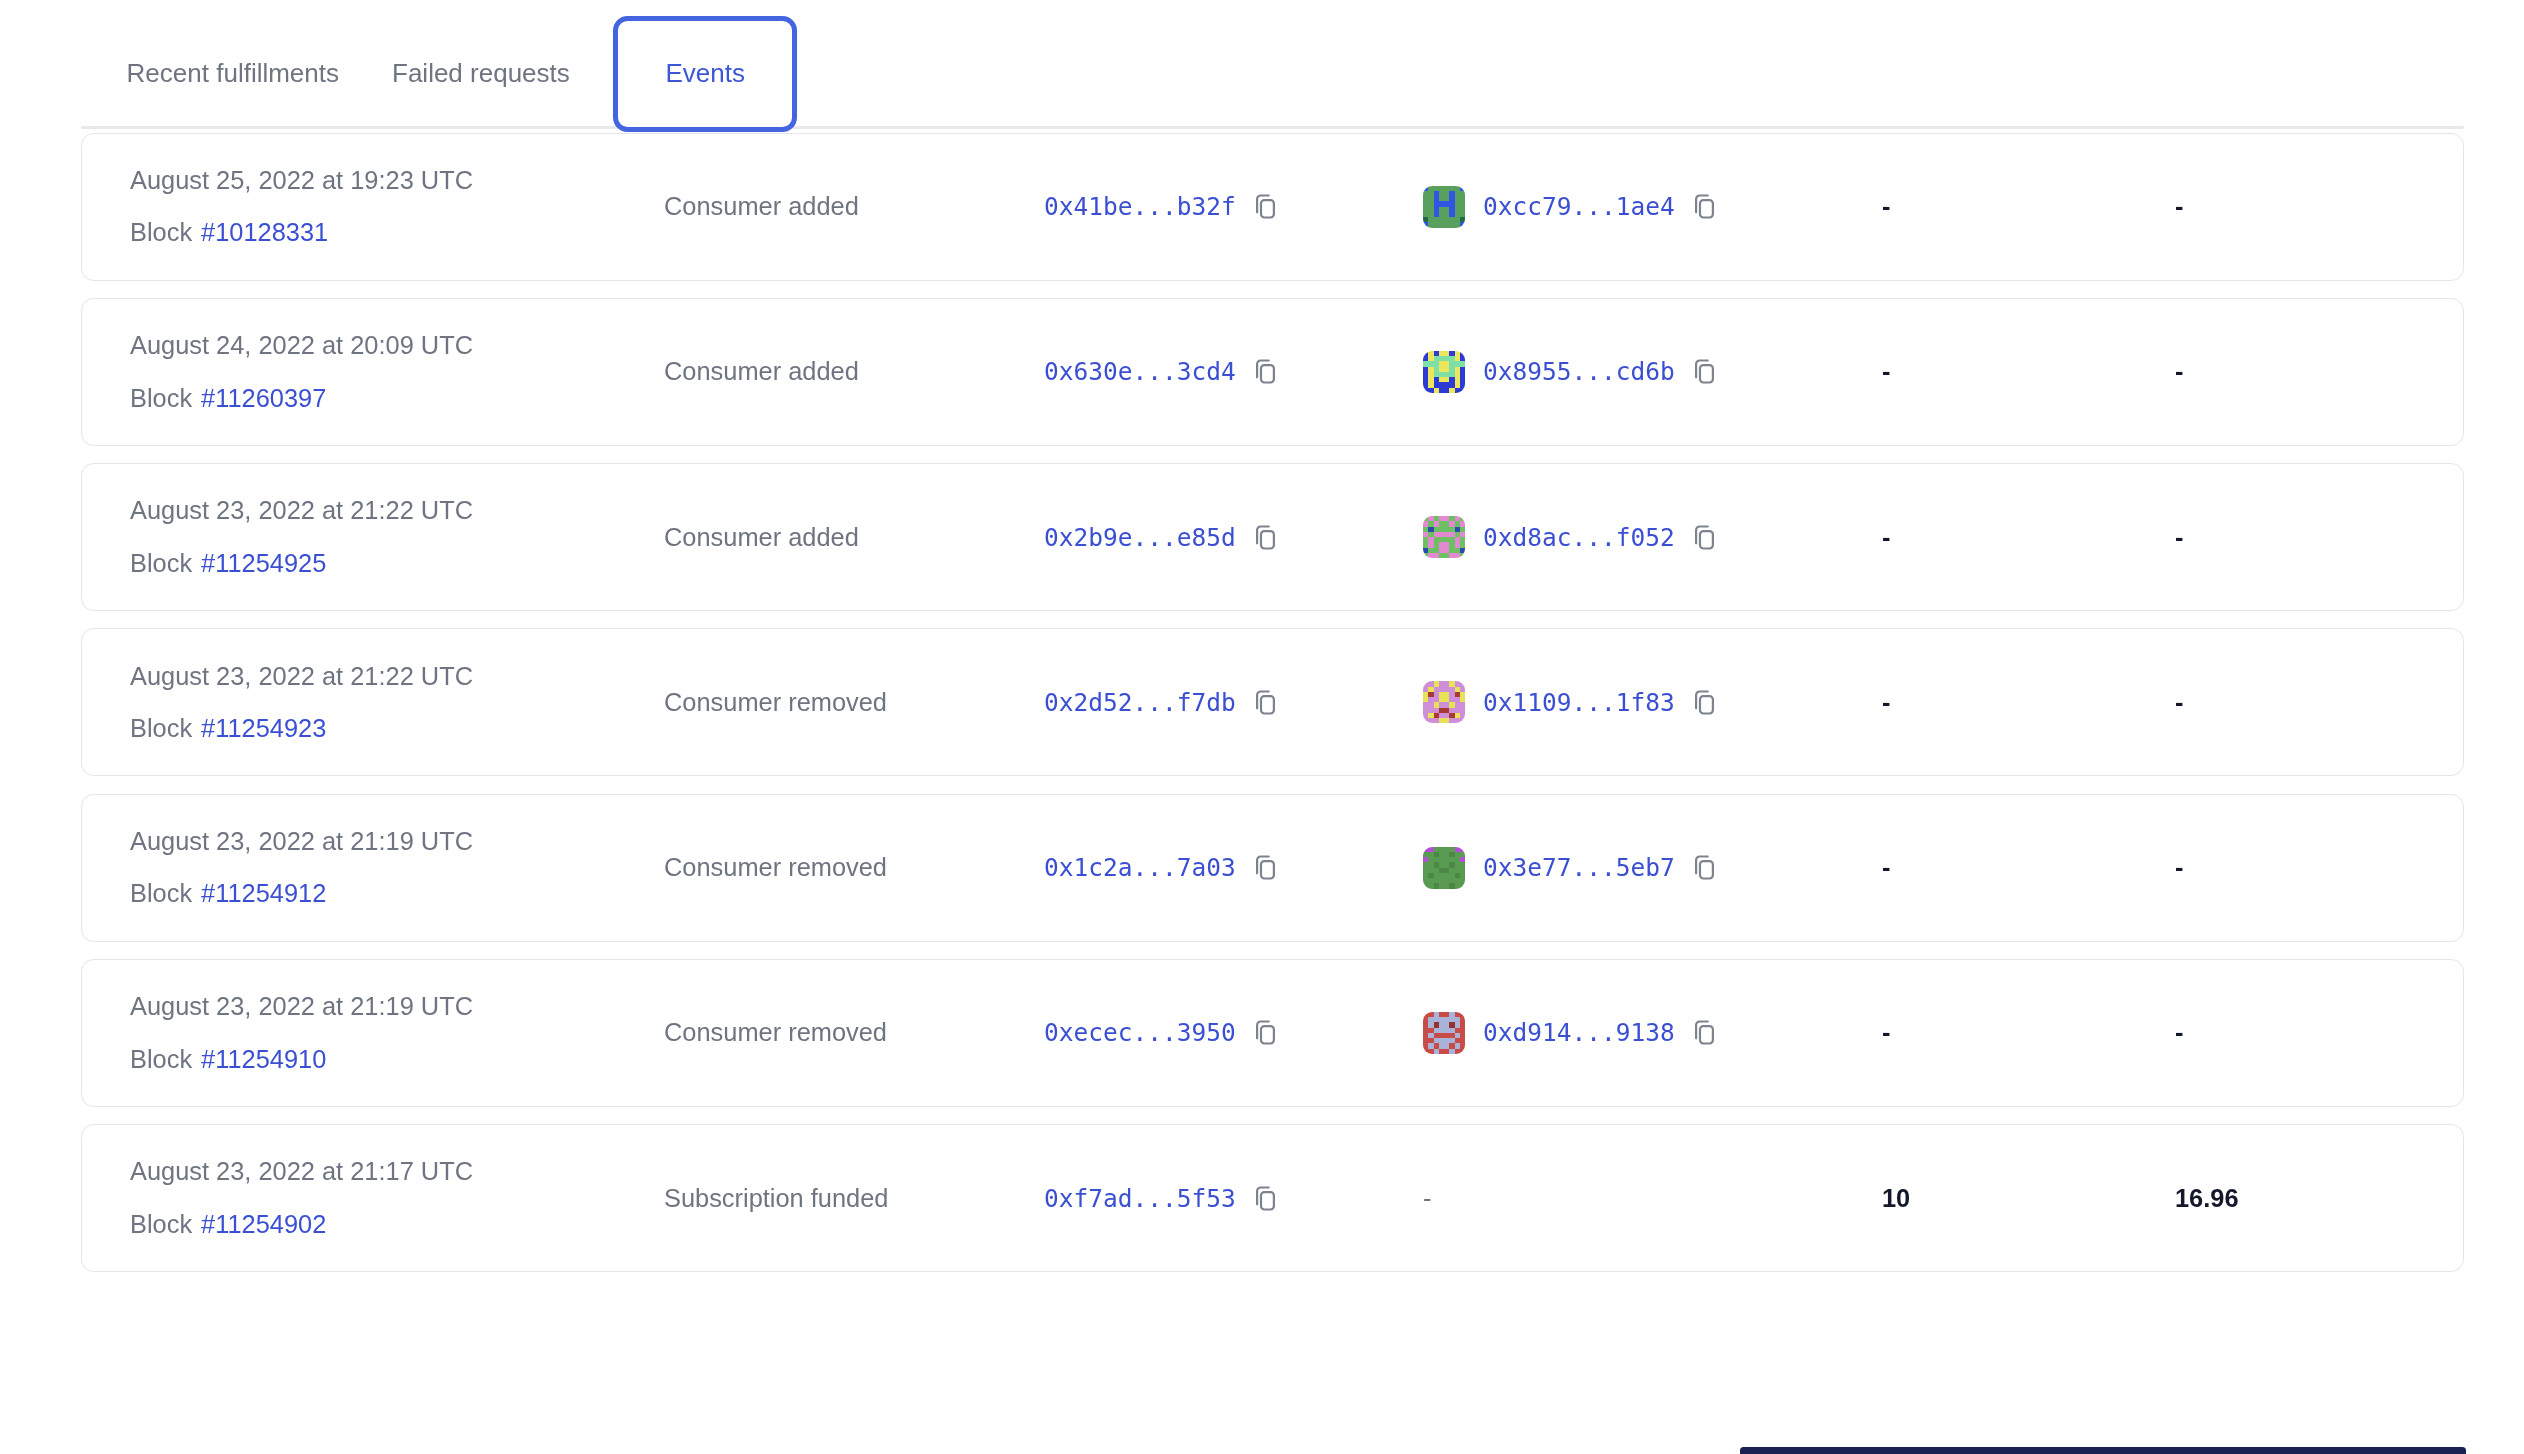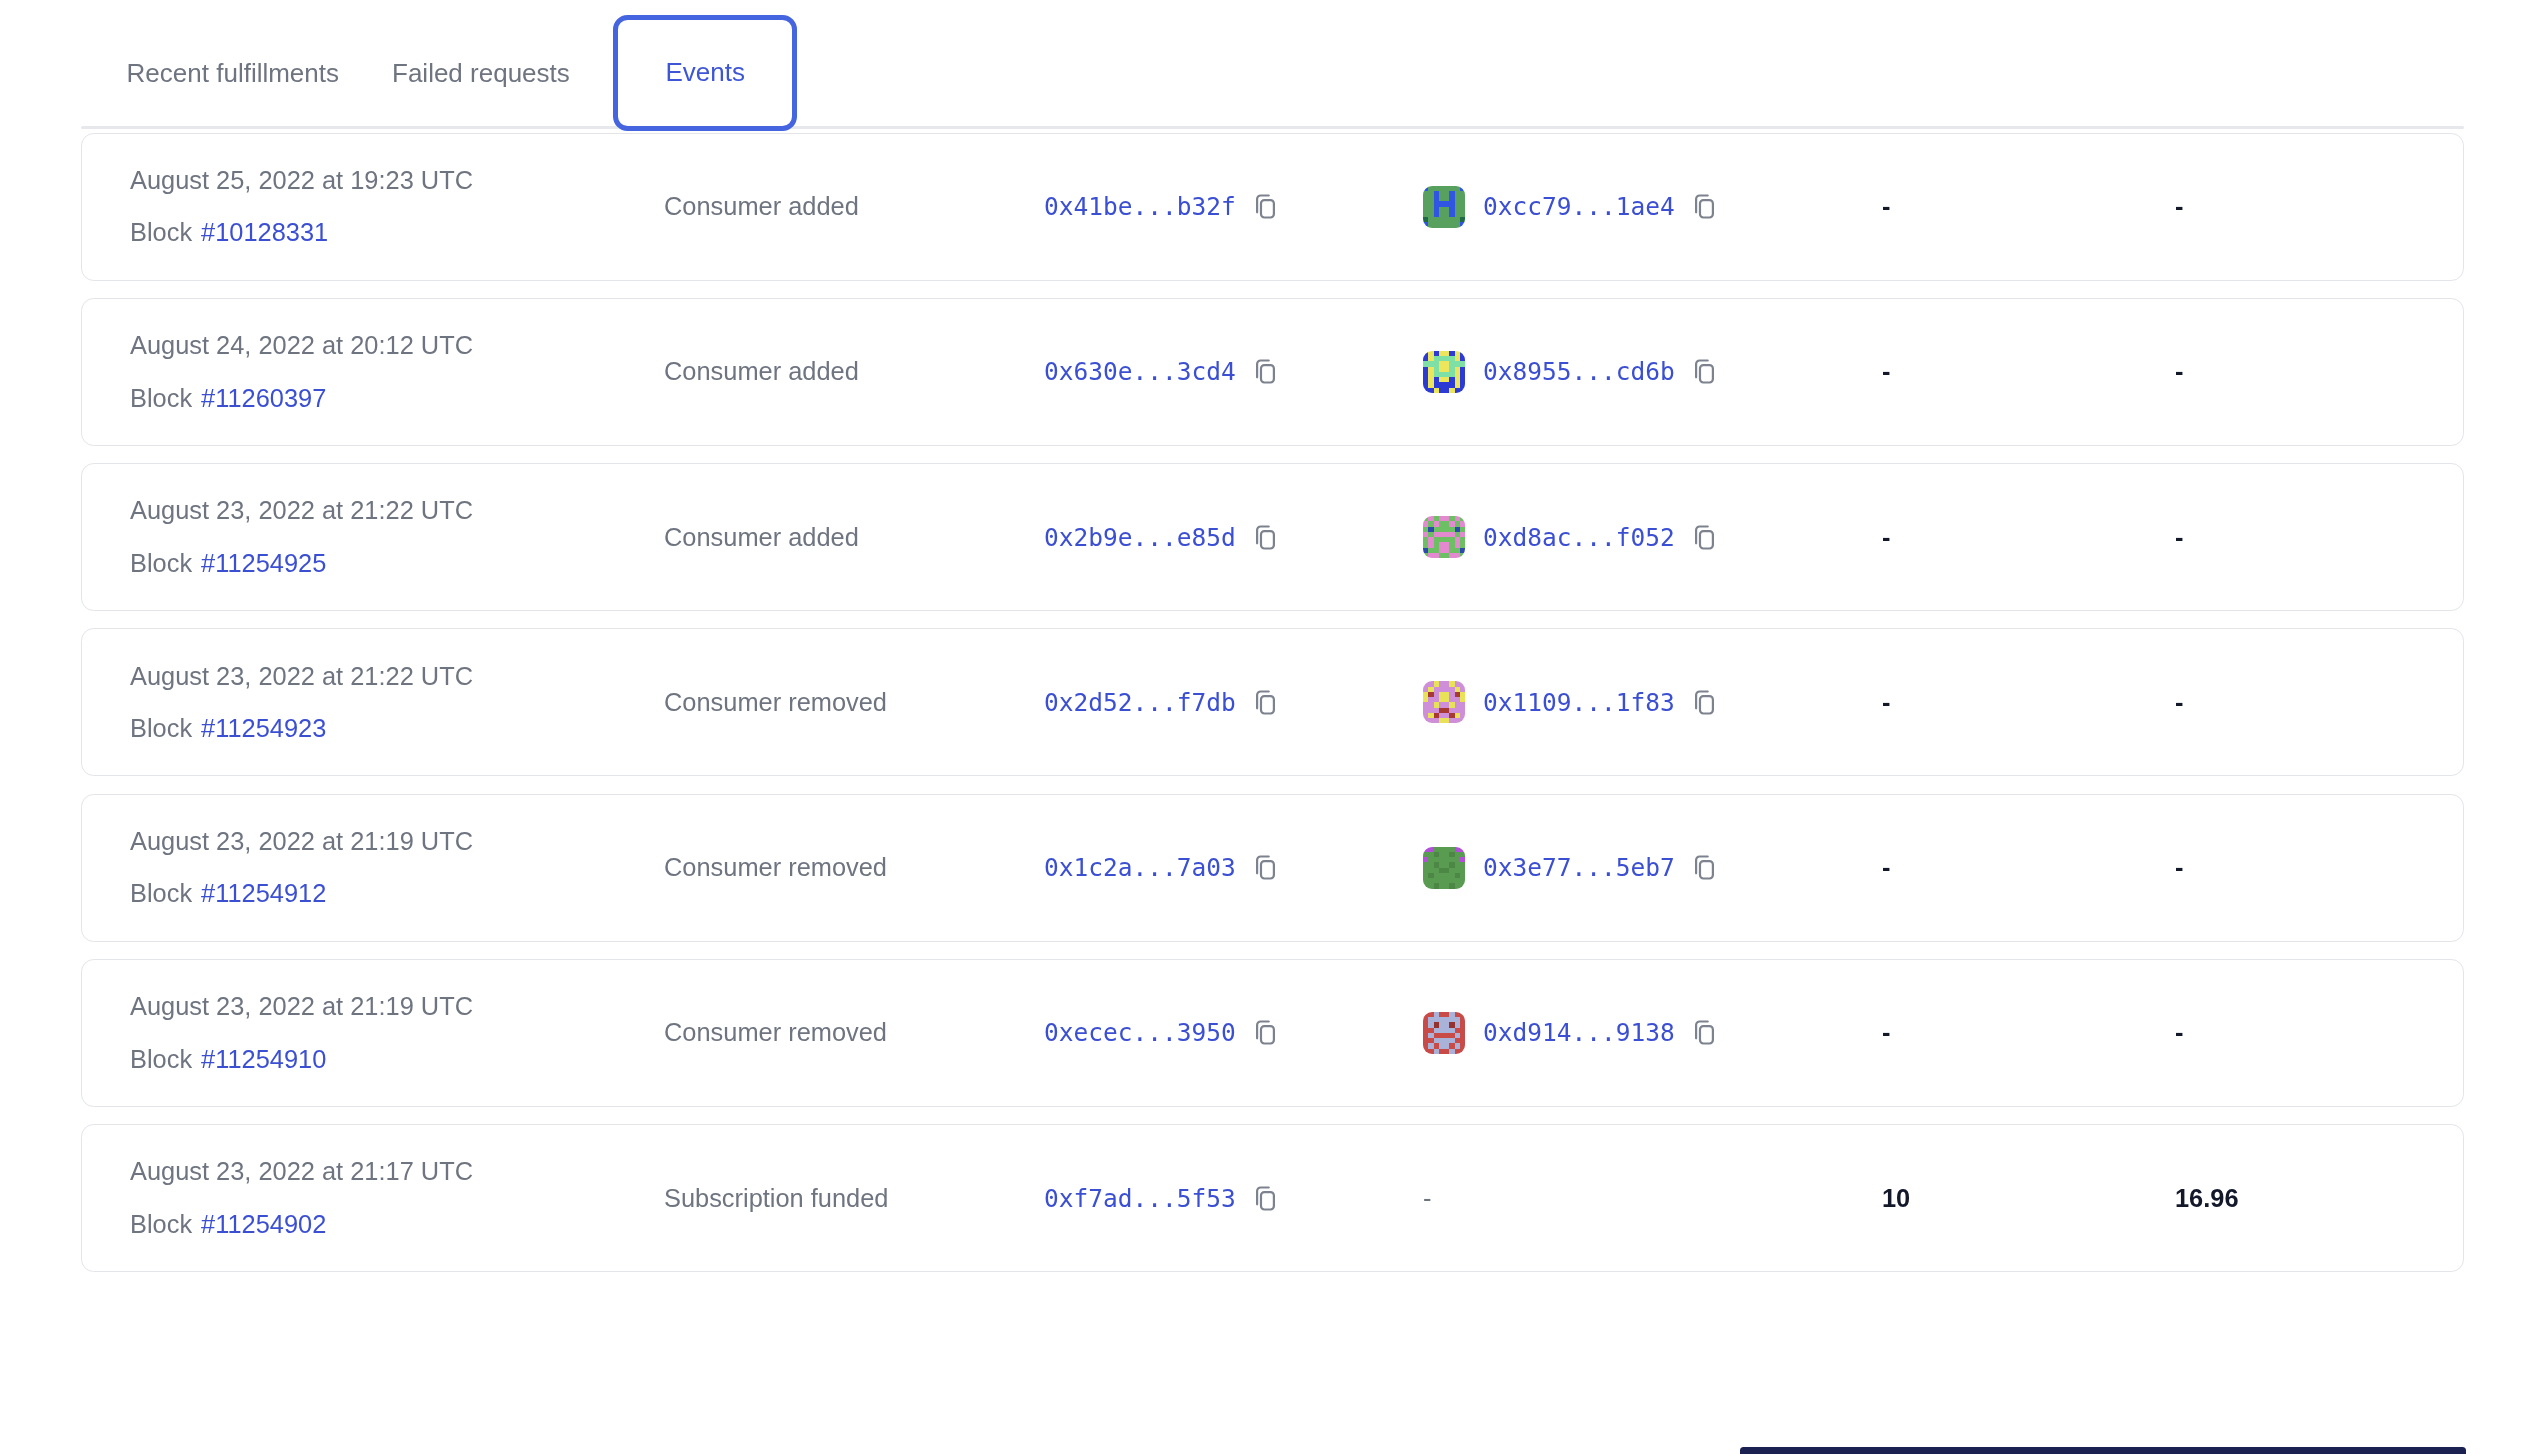--- a/index.html
+++ b/index.html
@@ -15,21 +15,21 @@
   .container { padding: 14.5px 61px 0 81px; }
 
   .page-title {
     font-size: 43px; font-weight: 700; color: #1a265c;
     letter-spacing: 0.2px; margin: 0 0 20px 0;
   }
 
   
   .tabs {
     position: relative; height: 118px;
-    display: flex; 
+    display: flex; align-items: center;
   }
   .tabs .divider {
     position: absolute; left: 0; right: 0; bottom: 3.6px;
     height: 2.7px; background: #e7e8ec; border-radius: 1.8px;
   }
   .tab {
     position: relative; z-index: 1;
     font-size: 26px; color: #6e7480;
     padding: 0 22px; margin-right: 9px;
     display: flex; align-items: center; justify-content: center;
@@ -212,21 +212,21 @@
       <div class="cell cell-amount">
         <span class="dash-dark">-</span>
       </div>
       <div class="cell cell-balance">
         <span class="dash-dark">-</span>
       </div>
     </div>
 
     <div class="row-card">
       <div class="cell cell-time">
-        <span class="date-text">August 24, 2022 at 20:12 UTC</span>
+        <span class="date-text">August 24, 2022 at 20:09 UTC</span>
         <span class="block-line">
           <span>Block</span>
           <a class="link">#11260397</a>
         </span>
       </div>
       <div class="cell cell-event">
         <span class="event-text">Consumer added</span>
       </div>
       <div class="cell cell-tx">
         <a class="hash">0x630e...3cd4</a>

